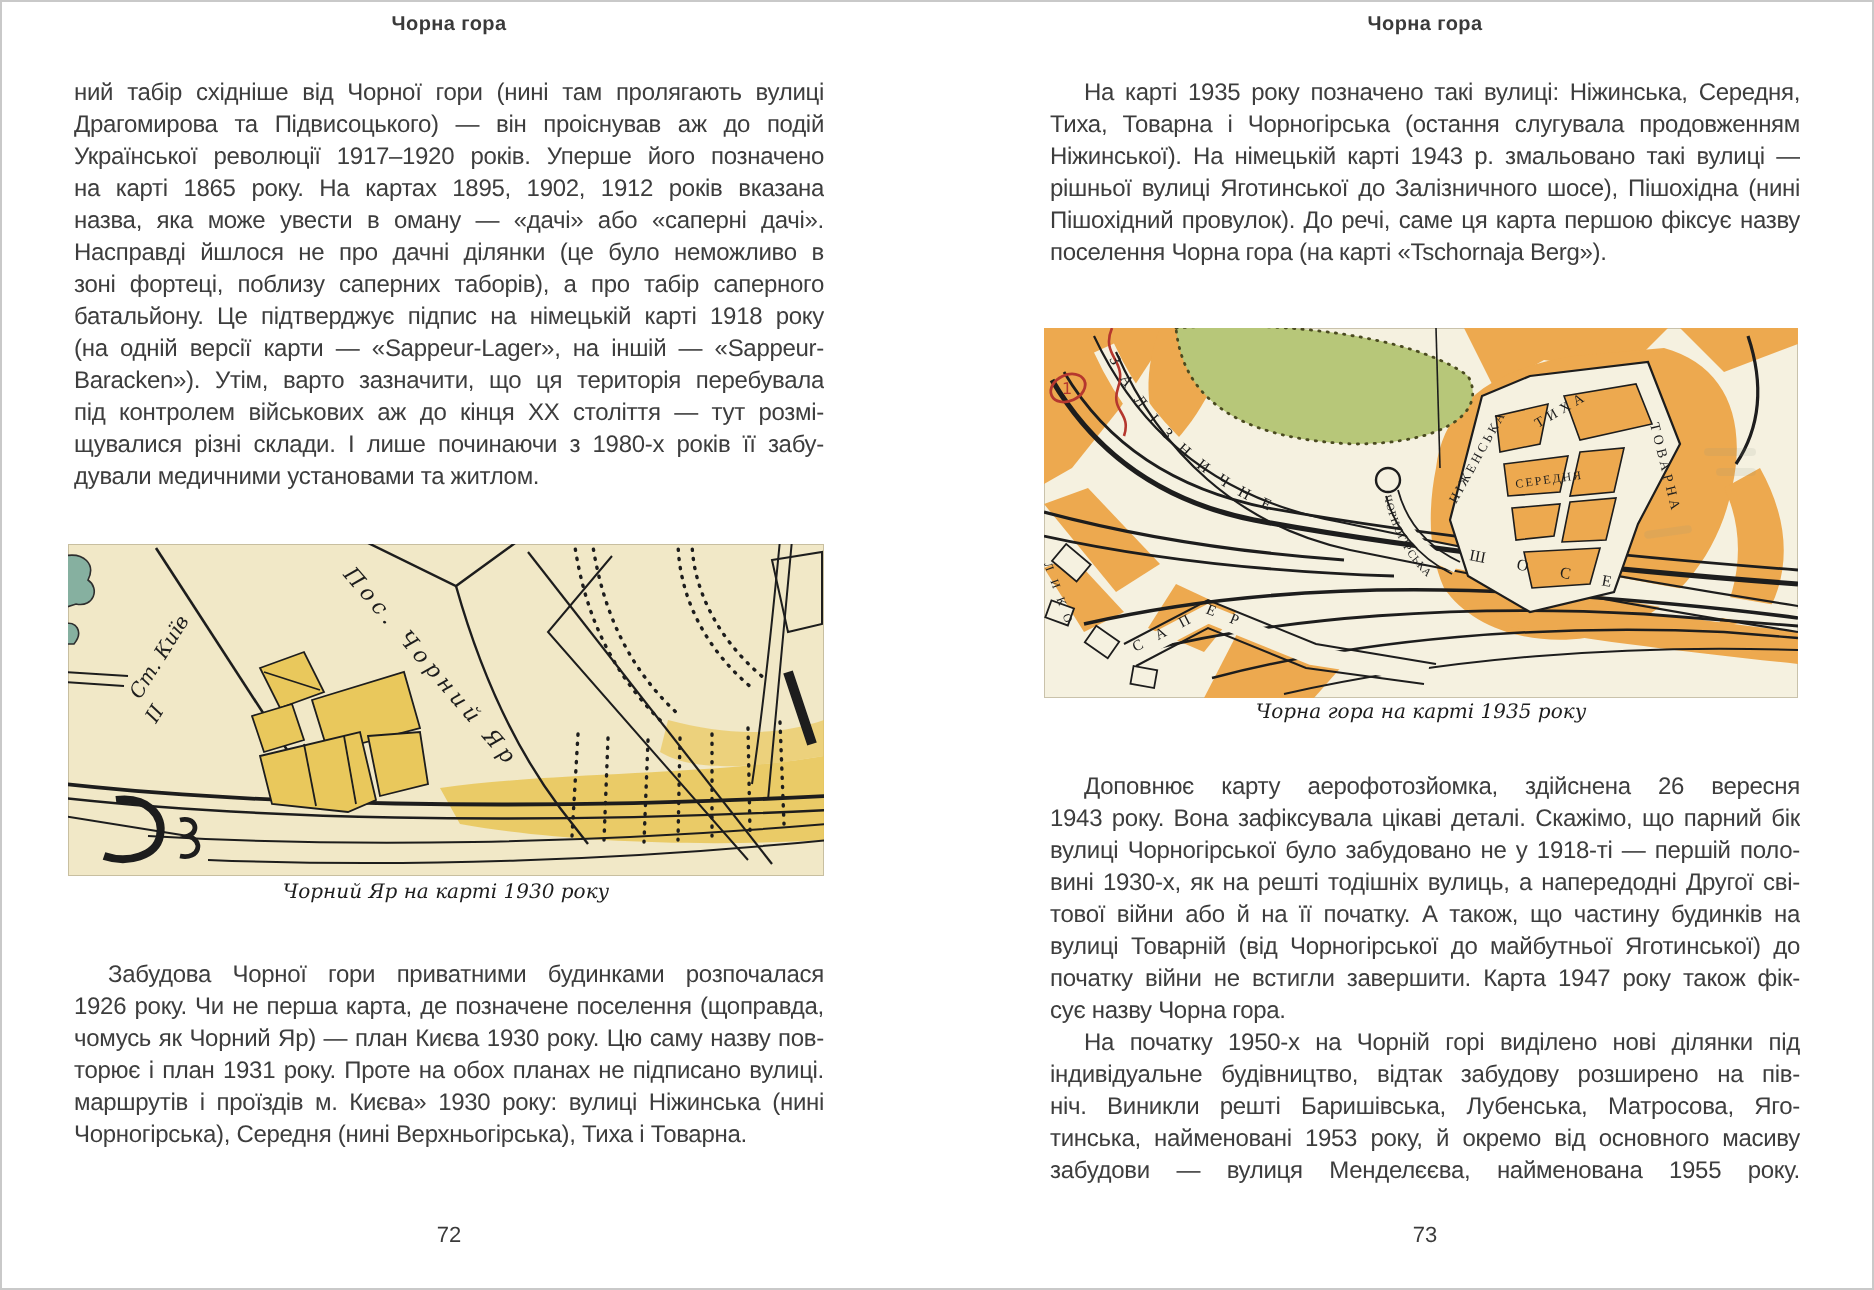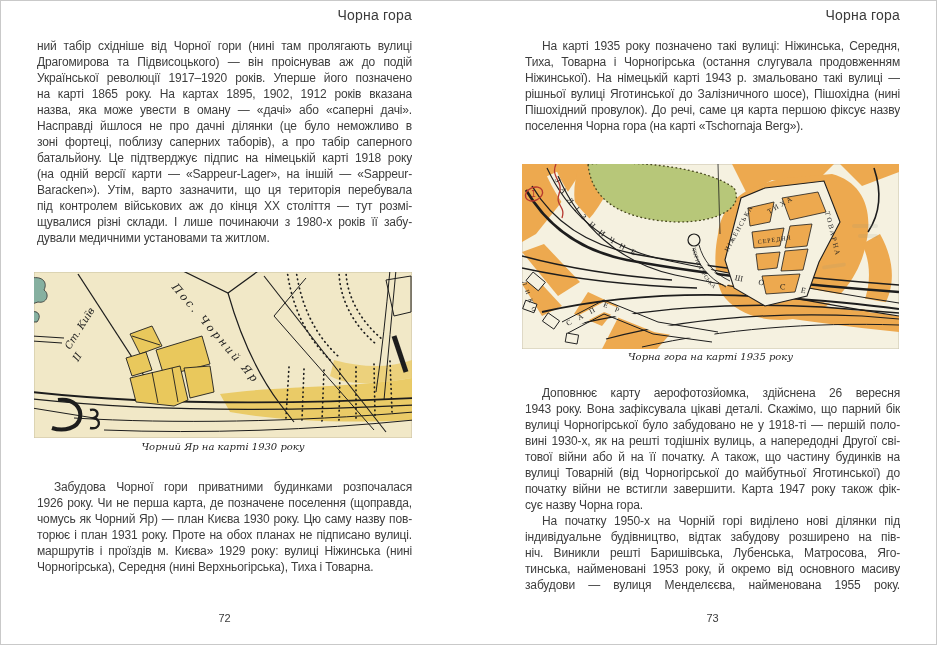--- a/index.html
+++ b/index.html
@@ -2,22 +2,22 @@
 <html><head>
 <meta charset="utf-8">
 <style>
   html,body{margin:0;padding:0;background:#e9e9e9;}
   .spread{
     position:relative;width:937px;height:645px;background:#ffffff;
     border:1px solid #c9c9c9;box-sizing:border-box;overflow:hidden;
     font-family:"Liberation Sans",sans-serif;color:#3a3a3a;
   }
   .running-header{
-    position:absolute;top:6px;width:375px;text-align:right;
-    font-size:14px;font-weight:normal;letter-spacing:.2px;color:#3a3a3a;
+    position:absolute;top:6px;width:375px;text-align:center;
+    font-size:10px;font-weight:bold;letter-spacing:.2px;color:#3a3a3a;
   }
   .pagenum{
     position:absolute;top:611px;width:375px;text-align:center;
     font-size:11px;color:#3a3a3a;
   }
   .para{position:absolute;width:375px;font-size:12px;letter-spacing:-0.15px;color:#3d3d3d;}
   .line{height:16px;line-height:16px;overflow:hidden;text-align:justify;text-align-last:justify;}
   .line.last{text-align-last:left;}
   .line.ind{text-indent:17px;}
   .figure{position:absolute;}
@@ -135,21 +135,21 @@
       <text transform="translate(44,90) rotate(-58)" font-family="DejaVu Serif, serif" font-style="italic" font-size="10" fill="#1d1d1d">ІІ</text>
     </svg>
   </div>
   <div class="caption cap-l">Чорний Яр на карті 1930 року</div>
 
   <div class="para para-l2">
       <div class="line ind">Забудова Чорної гори приватними будинками розпочалася</div>
       <div class="line">1926 року. Чи не перша карта, де позначене поселення (щоправда,</div>
       <div class="line">чомусь як Чорний Яр) — план Києва 1930 року. Цю саму назву пов-</div>
       <div class="line">торює і план 1931 року. Проте на обох планах не підписано вулиці.</div>
-      <div class="line">маршрутів і проїздів м. Києва» 1929 року: вулиці Ніжинська (нині</div>
+      <div class="line">маршрутів і проїздів м. Києва» 1930 року: вулиці Ніжинська (нині</div>
       <div class="line last">Чорногірська), Середня (нині Верхньогірська), Тиха і Товарна.</div>
     </div>
 
   <div class="pagenum pn-l">72</div>
 
   <div class="running-header hdr-r">Чорна гора</div>
 
   <div class="para para-r1">
       <div class="line ind">На карті 1935 року позначено такі вулиці: Ніжинська, Середня,</div>
       <div class="line">Тиха, Товарна і Чорногірська (остання слугувала продовженням</div>

